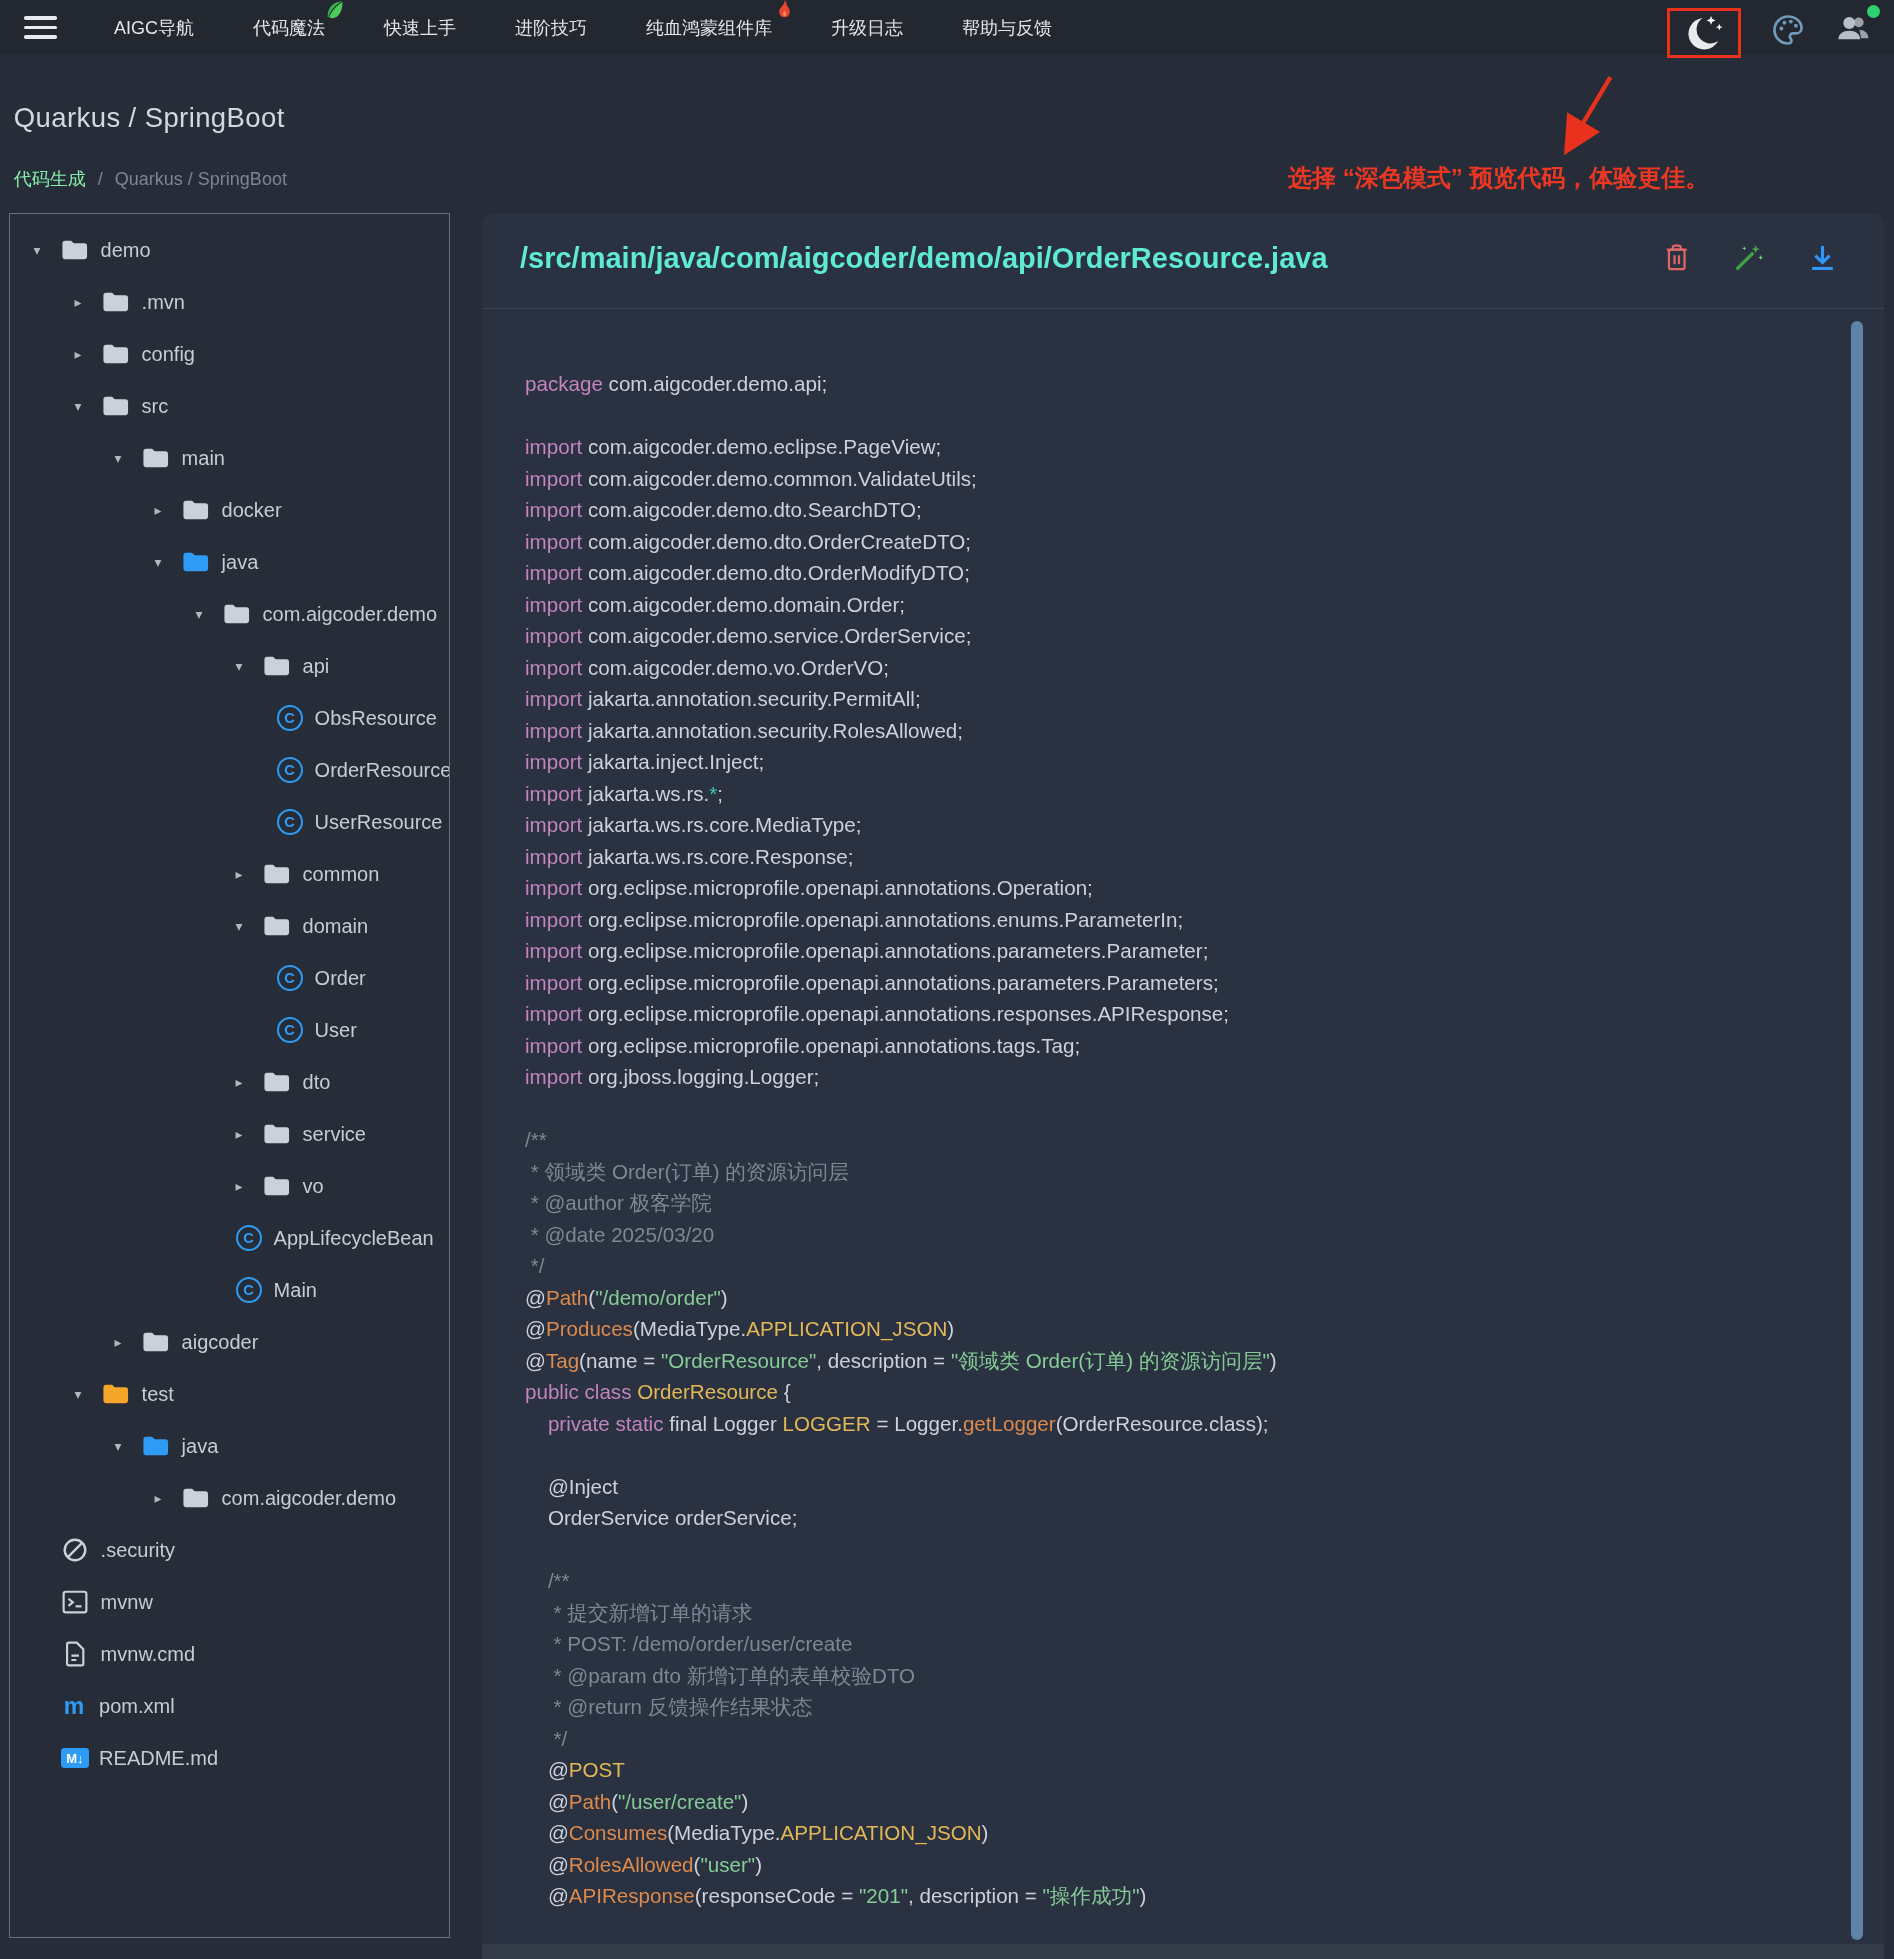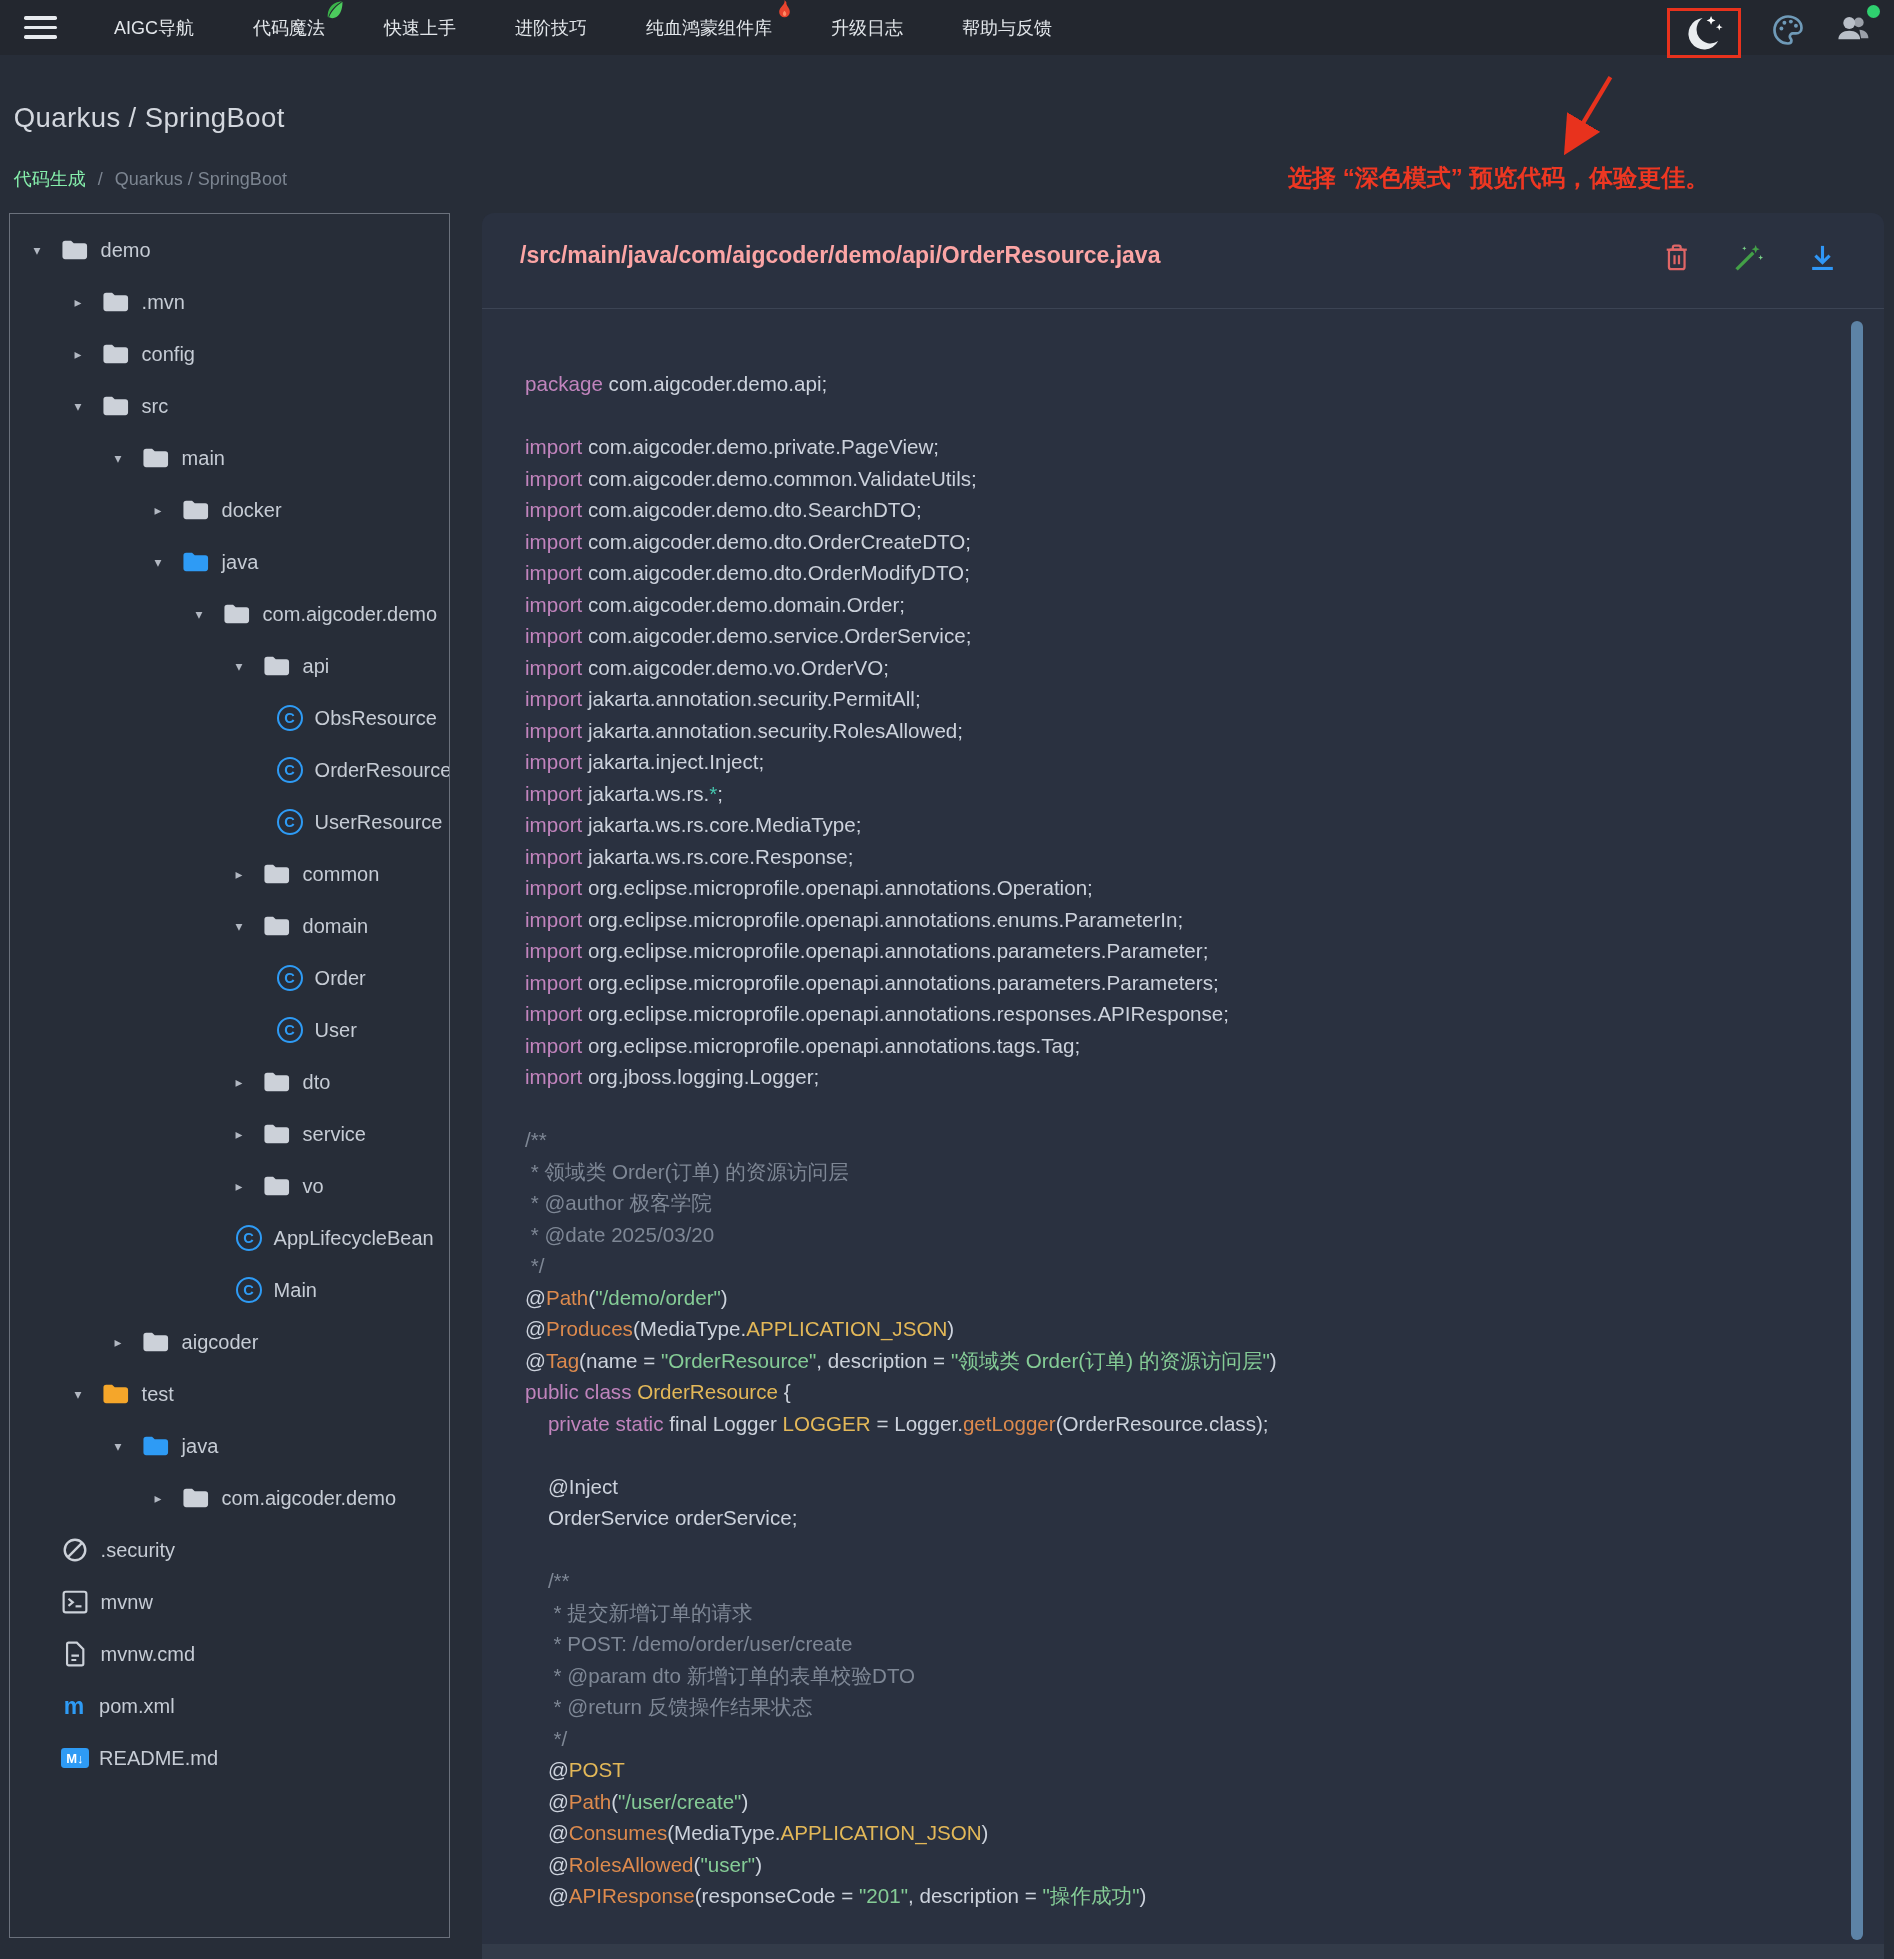--- a/index.html
+++ b/index.html
@@ -32,21 +32,21 @@
   .trow { height:52px; display:flex; align-items:center; font-size:20px; color:#c6ccd5; cursor:pointer; white-space:nowrap; }
   .tarrow { width:27.5px; flex:none; font-size:13.8px; color:#b2b8c2; }
   .t-ic { width:27.5px; height:22.4px; flex:none; margin-right:12px; }
   .cls-ic { width:26px; height:26px; flex:none; margin-right:12px; border:2.6px solid #2e9bf5; border-radius:50%; color:#2e9bf5; font-weight:bold; font-size:14.6px; display:flex; align-items:center; justify-content:center; }
   .mvn-ic { color:#2e9bf5; font-weight:bold; font-size:23px; margin-right:12px; width:26px; text-align:center; flex:none; }
   .md-ic { background:#2e9bf5; color:#fff; font-weight:bold; font-size:13px; border-radius:3.4px; padding:2.6px 5.2px; margin-right:10.3px; flex:none; }
   .fi-ic { width:27.5px; flex:none; margin-right:12px; display:flex; justify-content:center; }
   
   .codepanel { position:absolute; left:482px; top:213px; width:1402px; height:1746px; background:#2a3140; border-radius:12px 12px 0 0; }
   .code-head { position:relative; height:96px; border-bottom:0.9px solid #3c4454; }
-  .fpath { position:absolute; left:38px; top:29px; font-size:23px; font-weight:bold; color:#fca5a5; }
+  .fpath { position:absolute; left:38px; top:29px; font-size:29px; font-weight:bold; color:#5eead4; }
   .actions { position:absolute; right:46px; top:29px; display:flex; gap:43px; align-items:center; }
   .actions svg { cursor:pointer; }
   .code-body { position:absolute; left:43px; top:155px; right:77px; }
   .cl { height:31.5px; line-height:31.5px; font-size:20.6px; white-space:pre; }
   .tk-k { color:#c184bd; } 
   .tk-p { color:#ccd2dc;margin-top:15px; } 
   .tk-c { color:#7e8795; } 
   .tk-a { color:#dd8a4d; } 
   .tk-y { color:#e3b858; } 
   .tk-s { color:#85cc96; } 
@@ -336,21 +336,21 @@
       <svg viewBox="0 0 24 24" width="31" height="31" fill="none" stroke="#2f97f7" stroke-width="2.4">
         <path d="M12 3v12.5"></path>
           <path d="M6.5 10.5L12 16l5.5-5.5"></path>
           <path d="M4 20.5h16"></path>
       </svg>
     </div>
   </div>
   <div class="code-body" id="codeBody">
       <div class="cl"><span class="tk-k">package </span><span class="tk-p">com.aigcoder.demo.api;</span></div>
       <div class="cl">&nbsp;</div>
-      <div class="cl"><span class="tk-k">import </span><span class="tk-p">com.aigcoder.demo.private.PageView;</span></div>
+      <div class="cl"><span class="tk-k">import </span><span class="tk-p">com.aigcoder.demo.eclipse.PageView;</span></div>
       <div class="cl"><span class="tk-k">import </span><span class="tk-p">com.aigcoder.demo.common.ValidateUtils;</span></div>
       <div class="cl"><span class="tk-k">import </span><span class="tk-p">com.aigcoder.demo.dto.SearchDTO;</span></div>
       <div class="cl"><span class="tk-k">import </span><span class="tk-p">com.aigcoder.demo.dto.OrderCreateDTO;</span></div>
       <div class="cl"><span class="tk-k">import </span><span class="tk-p">com.aigcoder.demo.dto.OrderModifyDTO;</span></div>
       <div class="cl"><span class="tk-k">import </span><span class="tk-p">com.aigcoder.demo.domain.Order;</span></div>
       <div class="cl"><span class="tk-k">import </span><span class="tk-p">com.aigcoder.demo.service.OrderService;</span></div>
       <div class="cl"><span class="tk-k">import </span><span class="tk-p">com.aigcoder.demo.vo.OrderVO;</span></div>
       <div class="cl"><span class="tk-k">import </span><span class="tk-p">jakarta.annotation.security.PermitAll;</span></div>
       <div class="cl"><span class="tk-k">import </span><span class="tk-p">jakarta.annotation.security.RolesAllowed;</span></div>
       <div class="cl"><span class="tk-k">import </span><span class="tk-p">jakarta.inject.Inject;</span></div>

